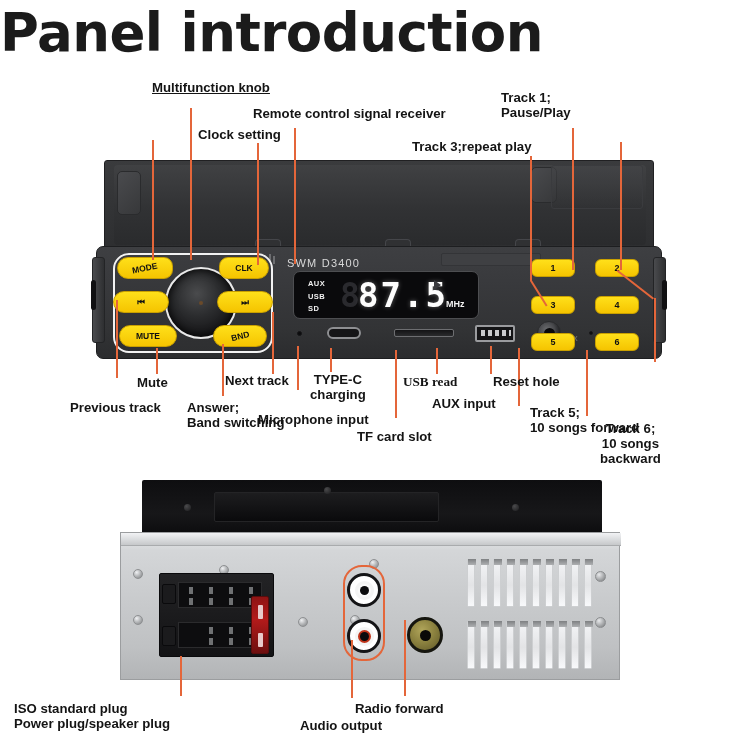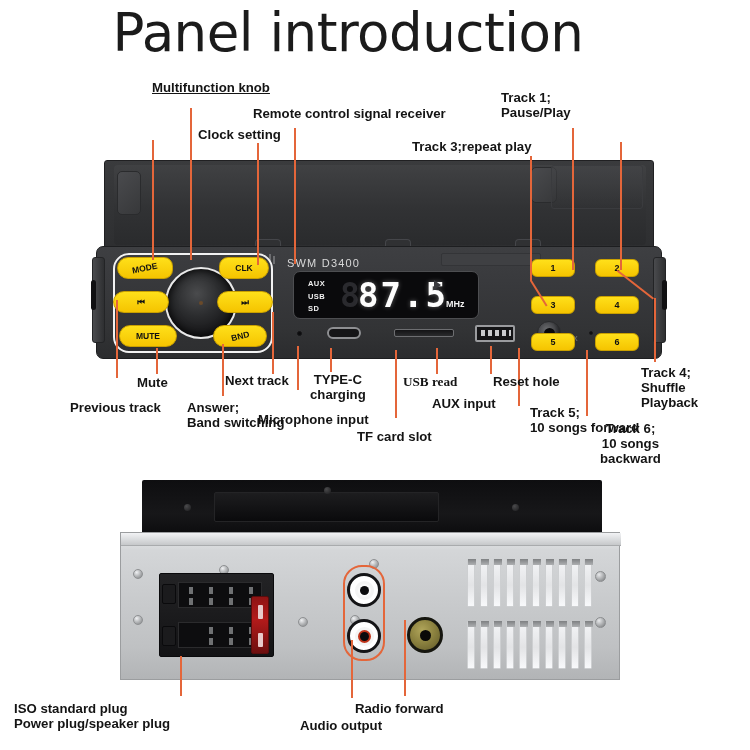--- a/index.html
+++ b/index.html
@@ -5,22 +5,22 @@
   * { box-sizing: border-box; margin:0; padding:0; }
   html,body{ background:#ffffff; }
   body{
     width:750px; height:750px; position:relative; overflow:hidden;
     font-family:"Liberation Sans", sans-serif; color:#1a1a1a;
   }
   #stage{ position:absolute; inset:0; }
 
   
   .page-title{
-    position:absolute; left:0; top:2px; width:696px; text-align:center;
-    font-size:53px; font-weight:400; letter-spacing:-0.5px; color:#1b1b1b;
+    position:absolute; left:0; top:2px; width:696px; text-align:left;
+    font-size:53px; font-weight:700; letter-spacing:-0.5px; color:#1b1b1b;
     font-family:"DejaVu Sans", sans-serif;
   }
 
   
   .lbl{
     position:absolute; font-size:13.2px; font-weight:700; line-height:1.14;
     color:#141414; white-space:pre; font-family:"Liberation Sans", sans-serif;
   }
 
   
@@ -451,23 +451,20 @@
 charging</div>
   <div class="lbl" style="left:357px; top:429px;">TF card slot</div>
   <div class="lbl" style="left:403px; top:374px;font-family:Liberation Serif, serif;">USB read</div>
   <div class="lbl" style="left:432px; top:396px;">AUX input</div>
   <div class="lbl" style="left:493px; top:374px;">Reset hole</div>
   <div class="lbl" style="left:530px; top:405px;">Track 5;
 10 songs forward</div>
   <div class="lbl" style="left:600px; top:421px;text-align:center;">Track 6;
 10 songs
 backward</div>
-  <div class="lbl" style="left:641px; top:365px;">Track 4;
-Shuffle
-Playback</div>
 
   <div id="rear">
     <div class="rear-top">
       <div class="rear-top-bar"></div>
       <div class="rt-screw" style="left:42px; top:24px;"></div>
       <div class="rt-screw" style="left:182px; top:7px;"></div>
       <div class="rt-screw" style="left:370px; top:24px;"></div>
     </div>
 
     <div class="chassis">

